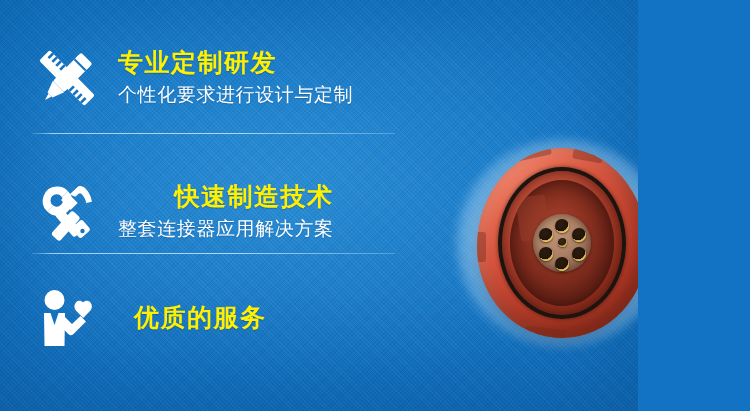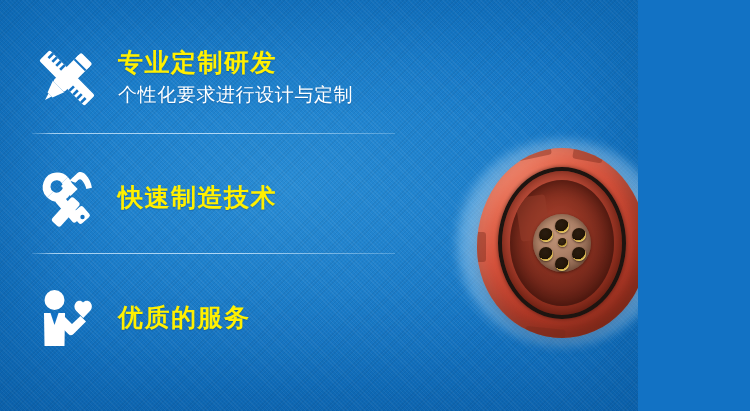--- a/index.html
+++ b/index.html
@@ -44,22 +44,22 @@
     position:absolute; left:0; top:0;
     width:420px; height:411px;
     z-index:5;
   }
   .feature-row {
     position:absolute; left:0;
     width:420px; height:110px;
     display:flex; align-items:center;
   }
   .feature-row.r0 { top:23px; }
-  .feature-row.r1 { top:143px;text-align:right; }
-  .feature-row.r2 { top:263px; }
+  .feature-row.r1 { top:157px;text-align:right; }
+  .feature-row.r2 { top:263px;gap:16px; }
 
   .feature-icon {
     width:74px; height:74px;
     margin-left:30px;
     flex:0 0 74px;
     display:flex; align-items:center; justify-content:center;
   }
   .feature-icon svg { width:68px; height:68px; display:block; }
 
   .feature-text {
@@ -264,20 +264,21 @@
               <path d="M35.2 15.2 l9.5 9.9 l-7.2 6.9 l-9.5 -9.9 z" transform="rotate(0 36 23)"></path>
               <rect x="30" y="30" width="10" height="30" rx="2.5" transform="rotate(-41 35 45)"></rect>
               <rect x="41" y="44" width="14" height="14" rx="2.5" transform="rotate(-41 48 51)"></rect>
               <circle cx="49.5" cy="53" r="2.2" fill="#1272c4"></circle>
             </g>
           </g>
         </svg>
       </div>
       <div class="feature-text">
         <div class="feature-title">快速制造技术</div>
+        <div class="feature-sub">整套连接器应用解决方案</div>
       </div>
     </div>
 
     <div class="divider d1"></div>
 
     <div class="feature-row r2">
       <div class="feature-icon">
         <svg viewBox="0 0 68 68" xmlns="http://www.w3.org/2000/svg">
           <g fill="#ffffff">
 

